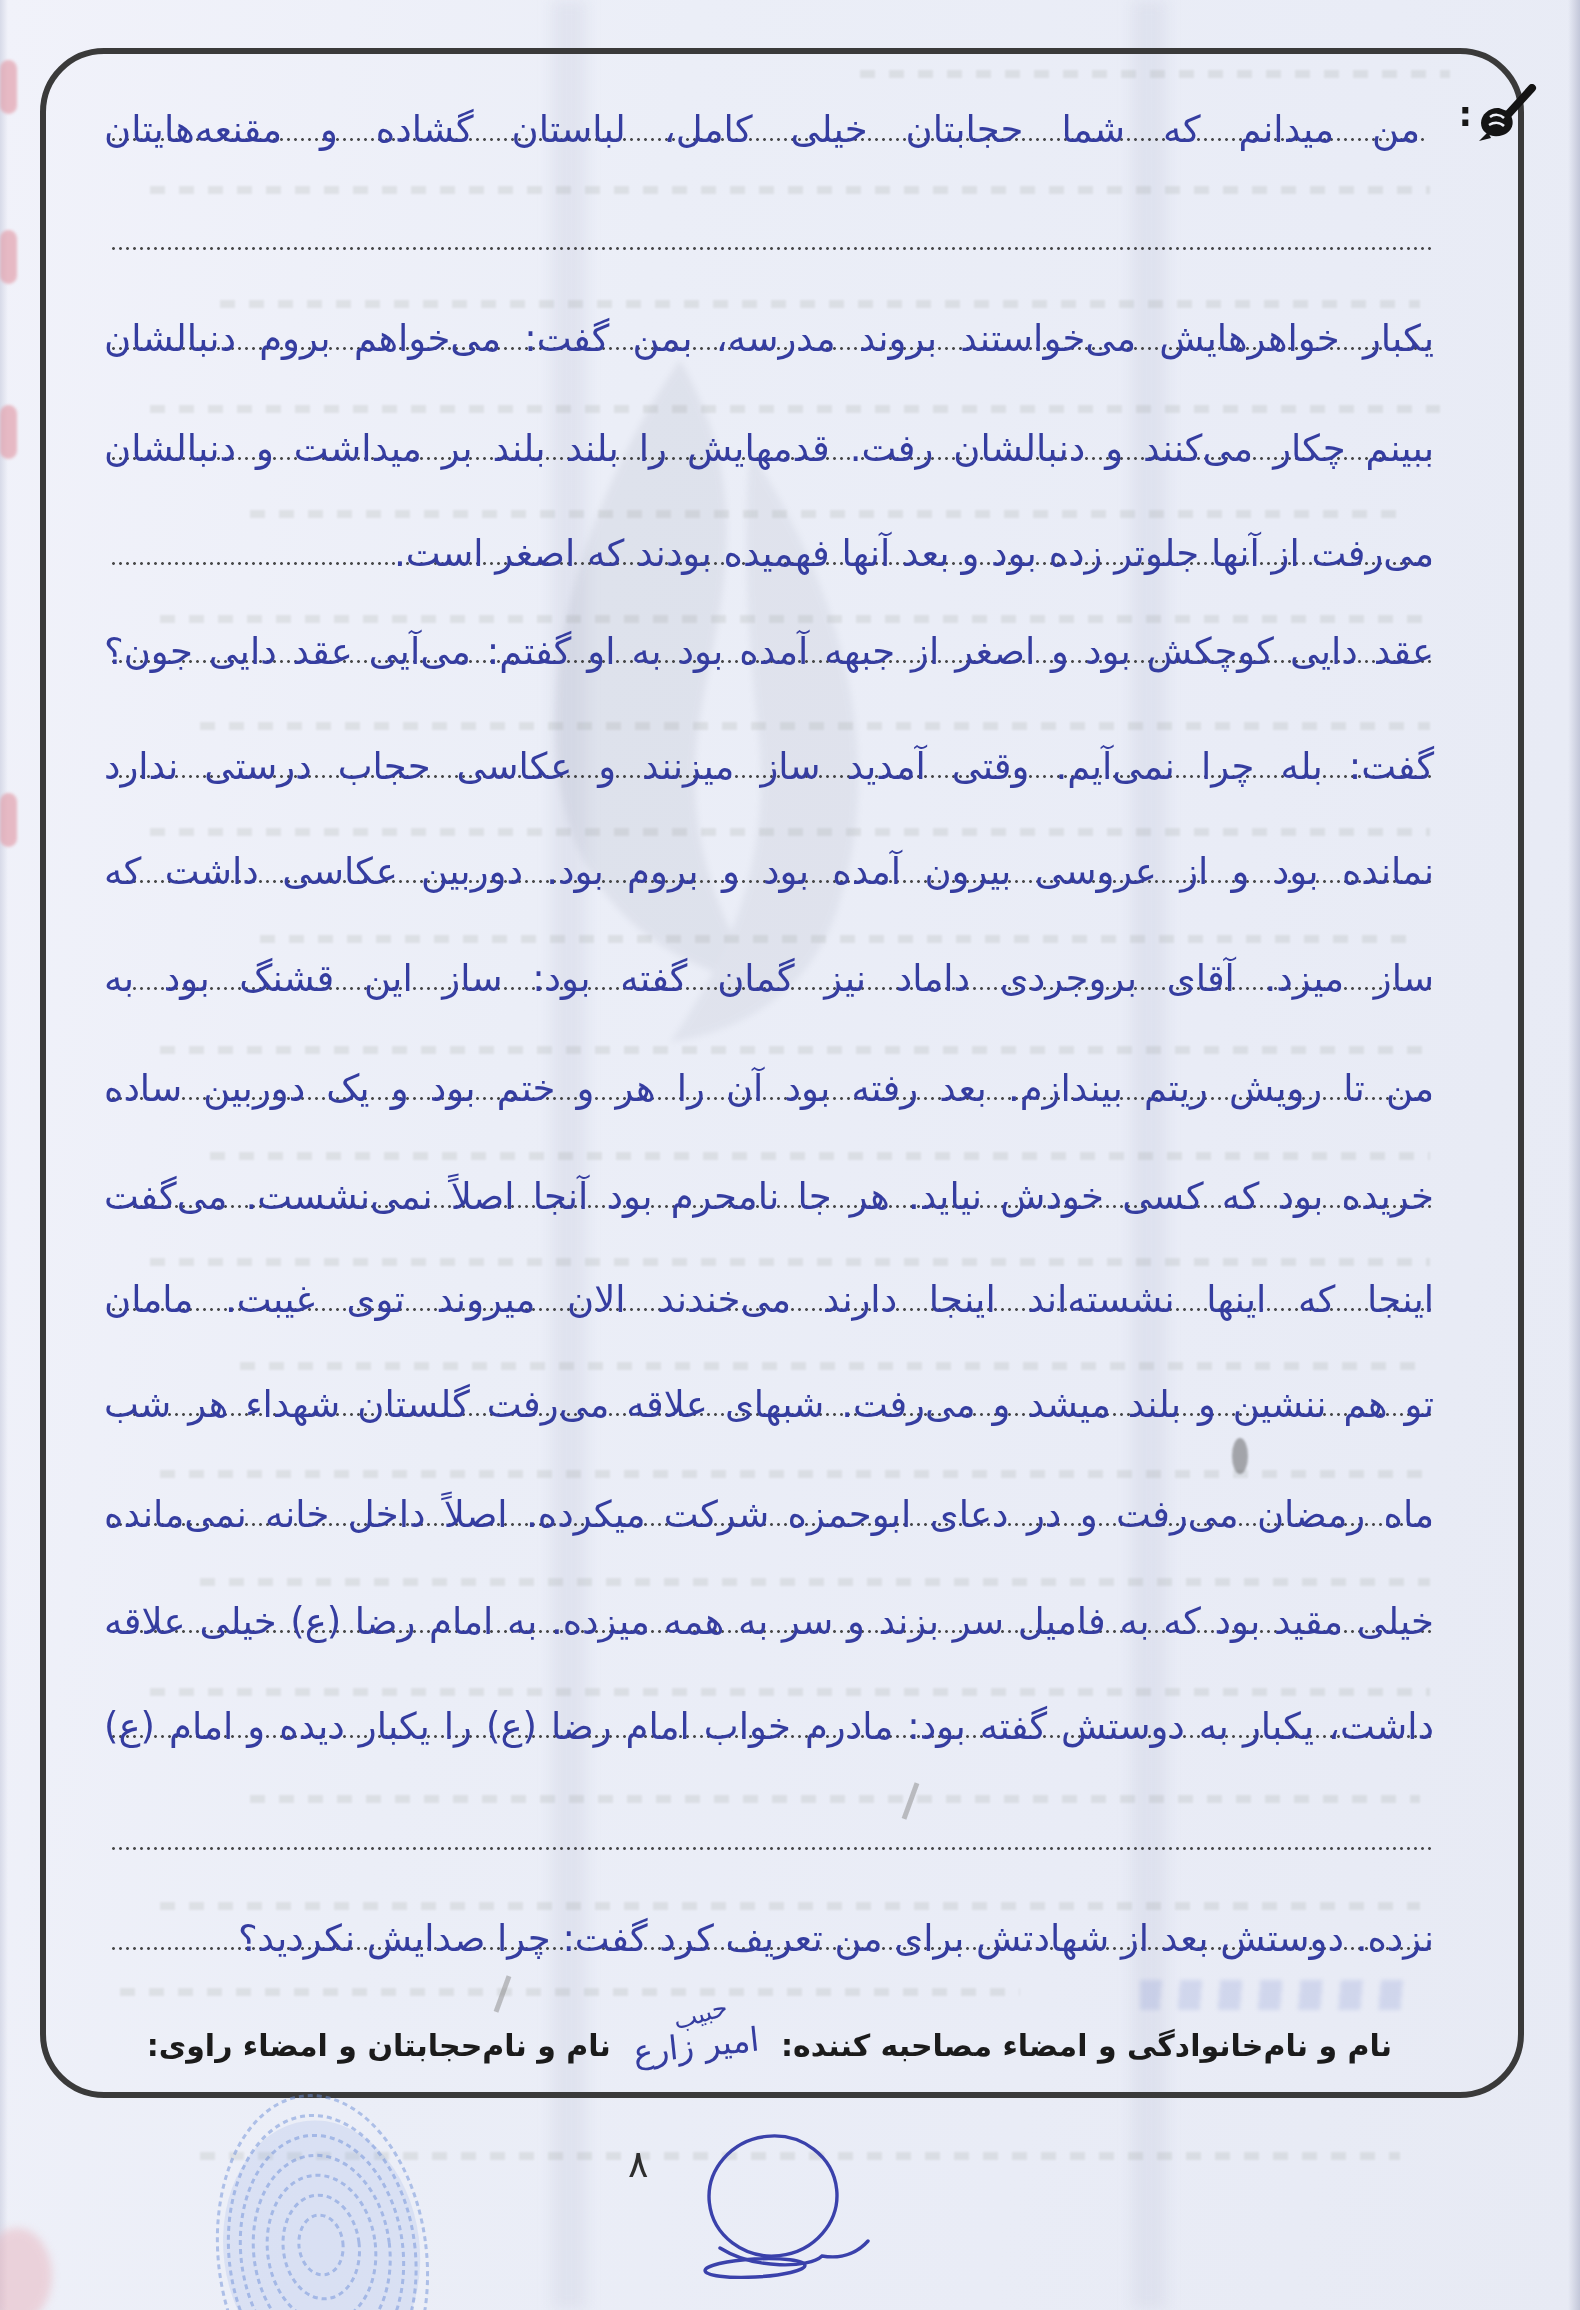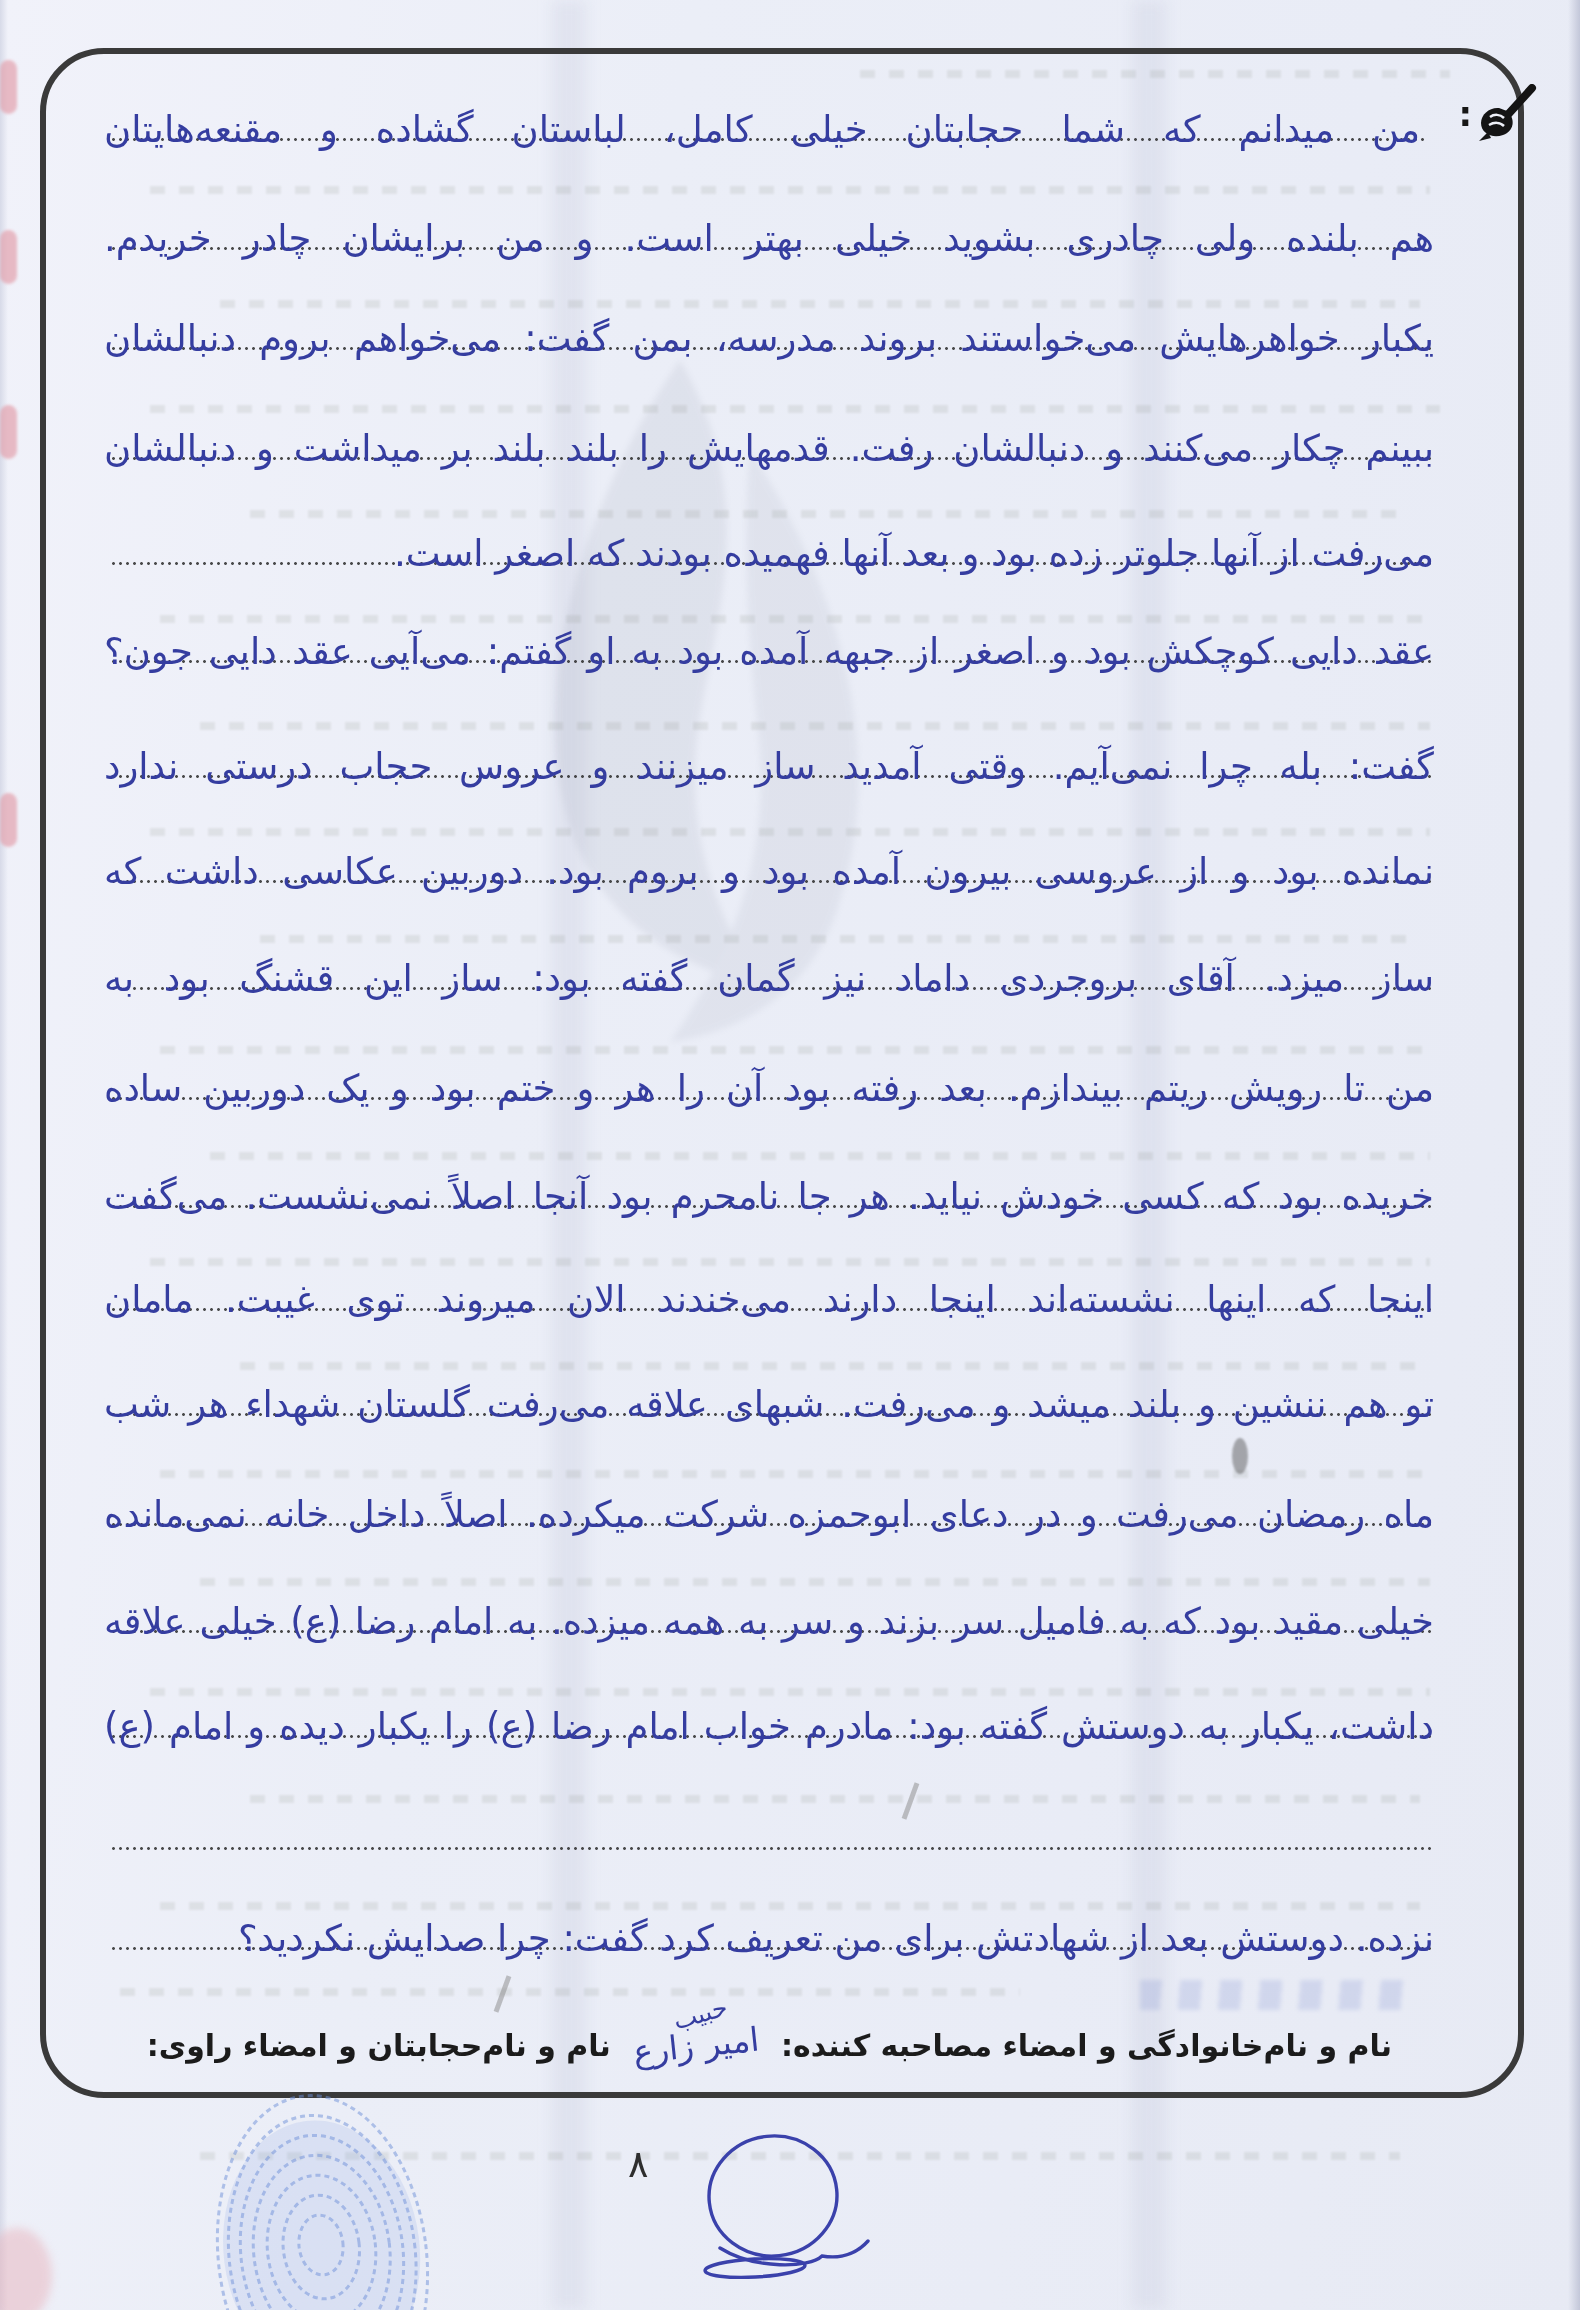--- a/index.html
+++ b/index.html
@@ -135,37 +135,34 @@
   <div class="rule" style="top:1413px"></div>
   <div class="rule" style="top:1523px"></div>
   <div class="rule" style="top:1630px"></div>
   <div class="rule" style="top:1735px"></div>
   <div class="rule" style="top:1847px"></div>
   <div class="rule" style="top:1947px"></div>
 
   <div class="hw-line" style="top:64px;width:1316px">
       <span>من میدانم که شما حجابتان خیلی کامل، لباستان گشاده و مقنعه‌هایتان</span>
     </div>
-  <div class="hw-line" style="top:173px">
-      <span>هم بلنده ولی چادری بشوید خیلی بهتر است. و من برایشان چادر خریدم.</span>
-    </div>
   <div class="hw-line" style="top:273px">
       <span>یکبار خواهرهایش می‌خواستند بروند مدرسه، بمن گفت: می‌خواهم بروم دنبالشان</span>
     </div>
   <div class="hw-line" style="top:383px">
       <span>ببینم چکار می‌کنند و دنبالشان رفت. قدمهایش را بلند بلند بر میداشت و دنبالشان</span>
     </div>
   <div class="hw-line short" style="top:488px">
       <span>می‌رفت از آنها جلوتر زده بود و بعد آنها فهمیده بودند که اصغر است.</span>
     </div>
   <div class="hw-line" style="top:586px">
       <span>عقد دایی کوچکش بود و اصغر از جبهه آمده بود به او گفتم: می‌آیی عقد دایی جون؟</span>
     </div>
   <div class="hw-line" style="top:701px">
-      <span>گفت: بله چرا نمی‌آیم. وقتی آمدید ساز میزنند و عروس حجاب درستی ندارد</span>
+      <span>گفت: بله چرا نمی‌آیم. وقتی آمدید ساز میزنند و عکاسی حجاب درستی ندارد</span>
     </div>
   <div class="hw-line" style="top:806px">
       <span>نمانده بود و از عروسی بیرون آمده بود و بروم بود. دوربین عکاسی داشت که</span>
     </div>
   <div class="hw-line" style="top:913px">
       <span>ساز میزد. آقای بروجردی داماد نیز گمان گفته بود: ساز این قشنگ بود به</span>
     </div>
   <div class="hw-line" style="top:1023px">
       <span>من تا رویش ریتم بیندازم. بعد رفته بود آن را هر و ختم بود و یک دوربین ساده</span>
     </div>

